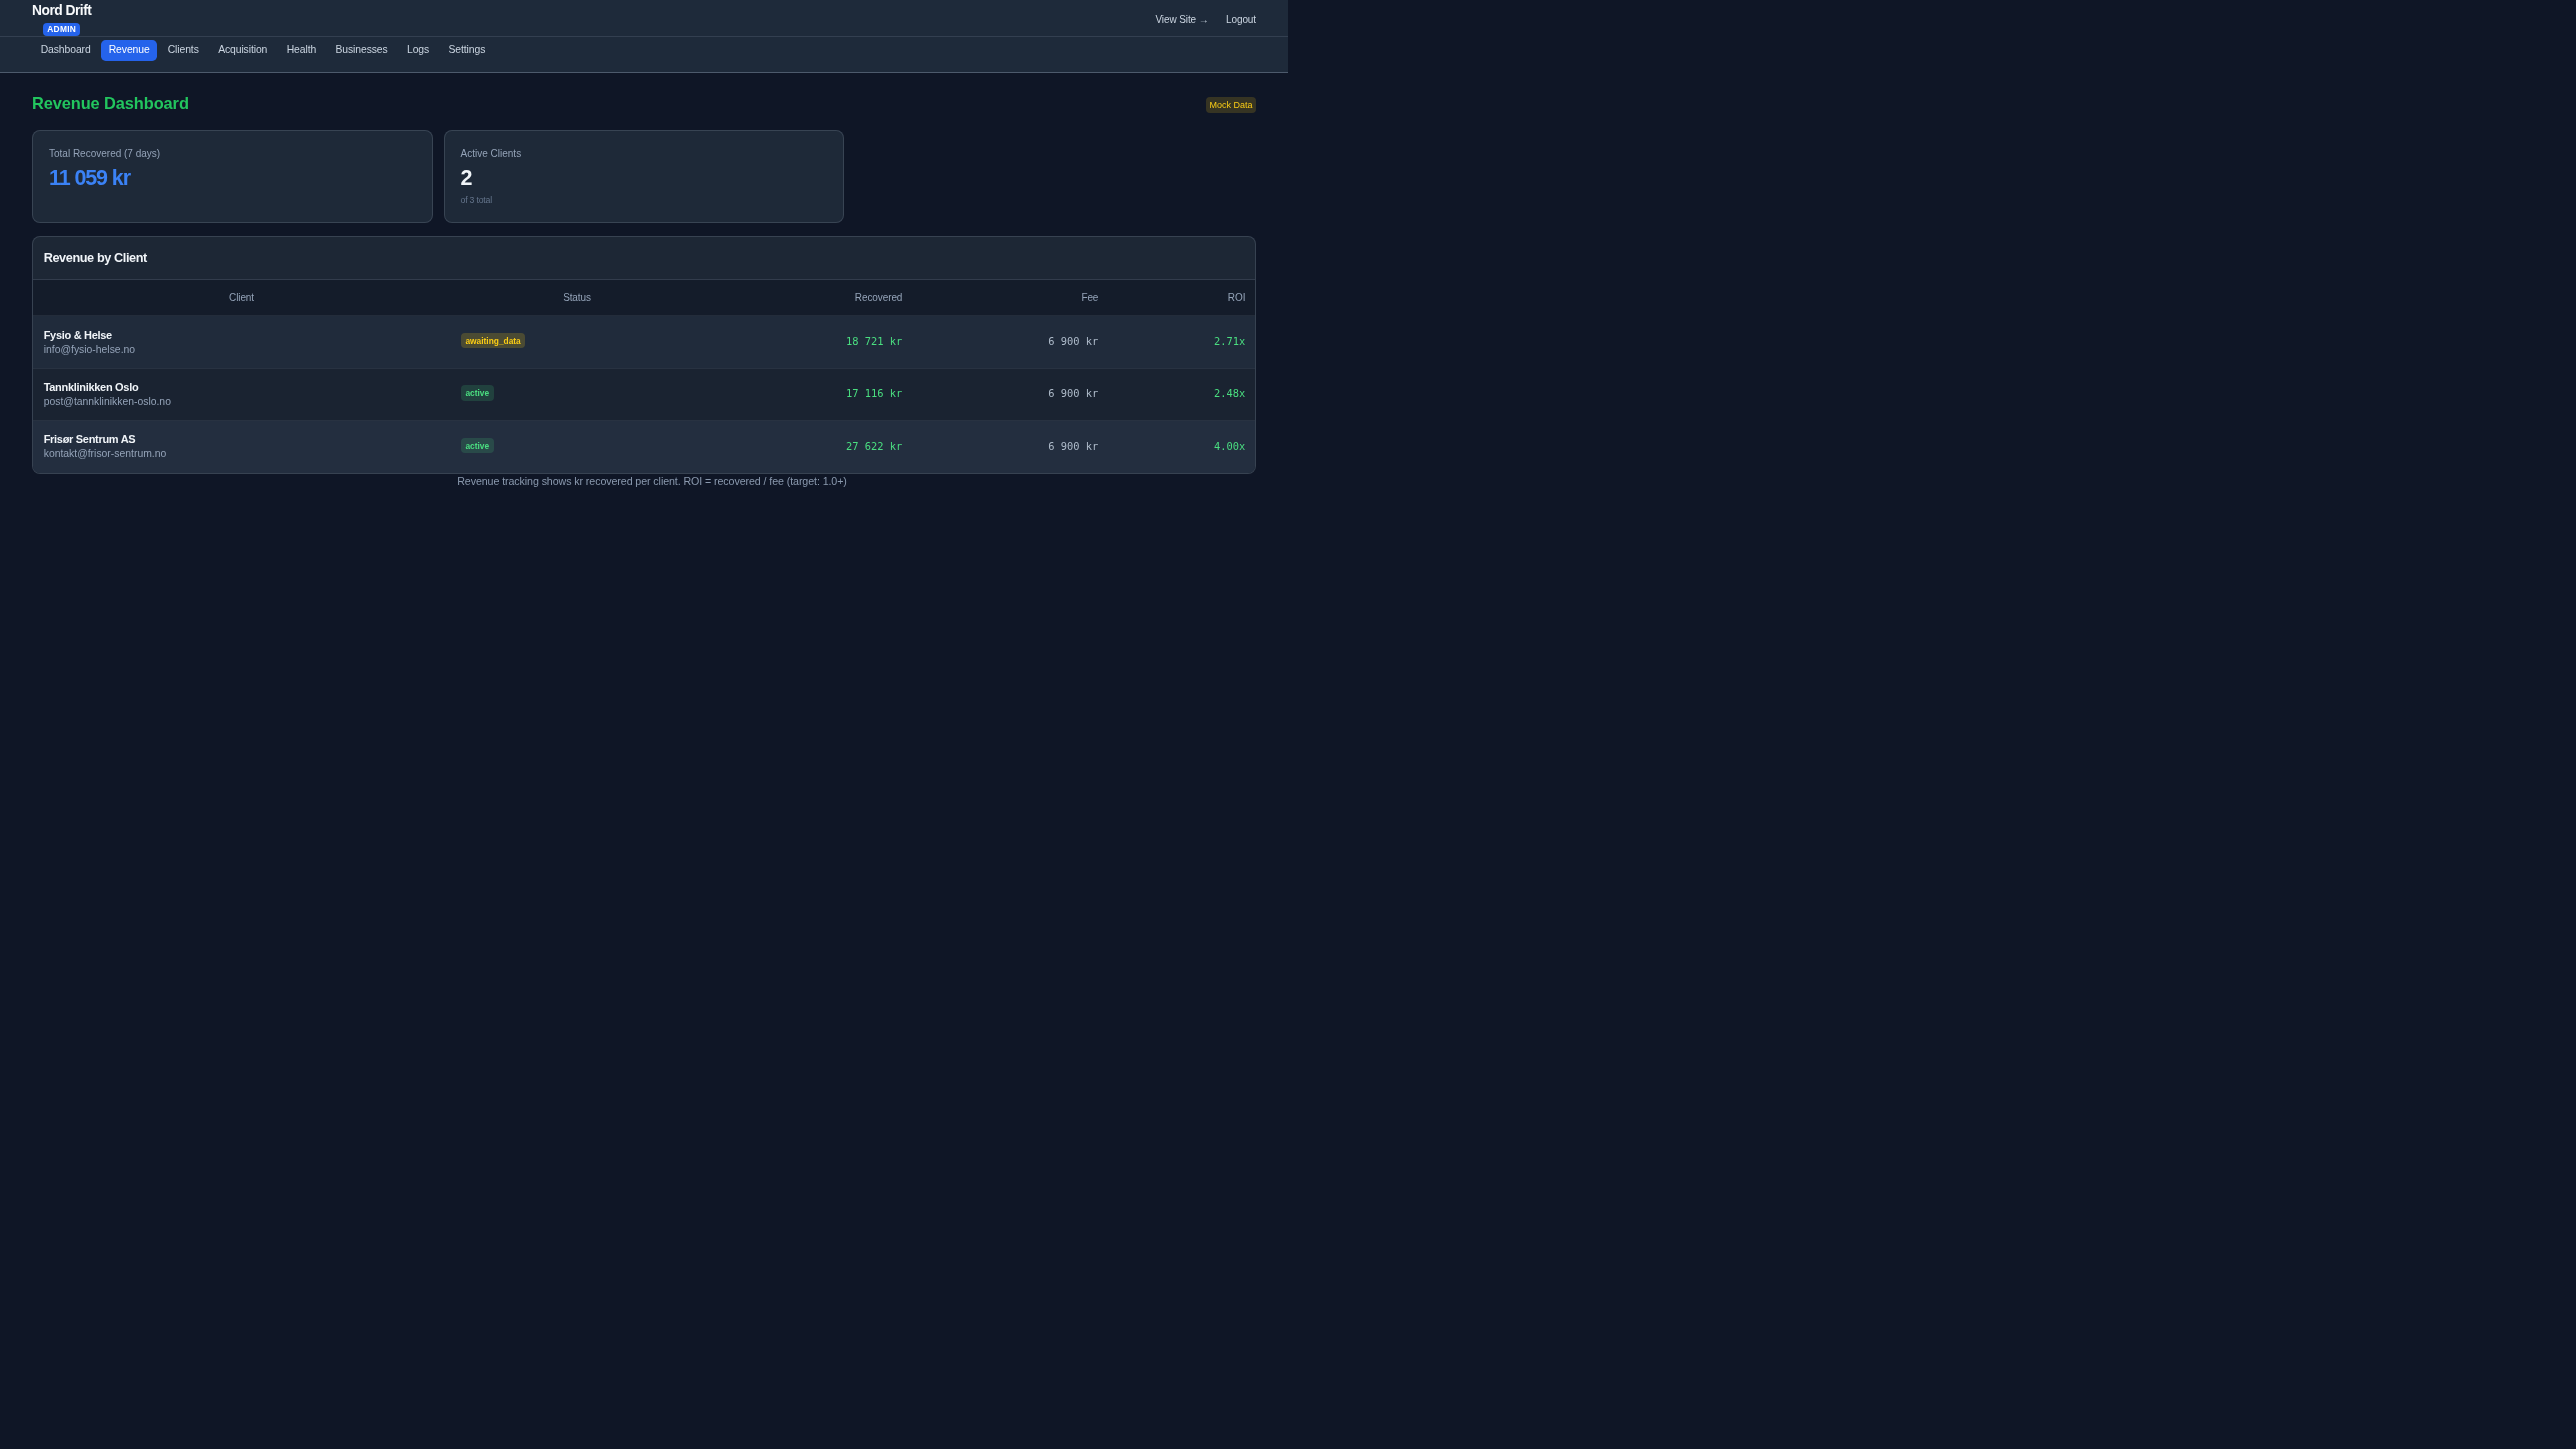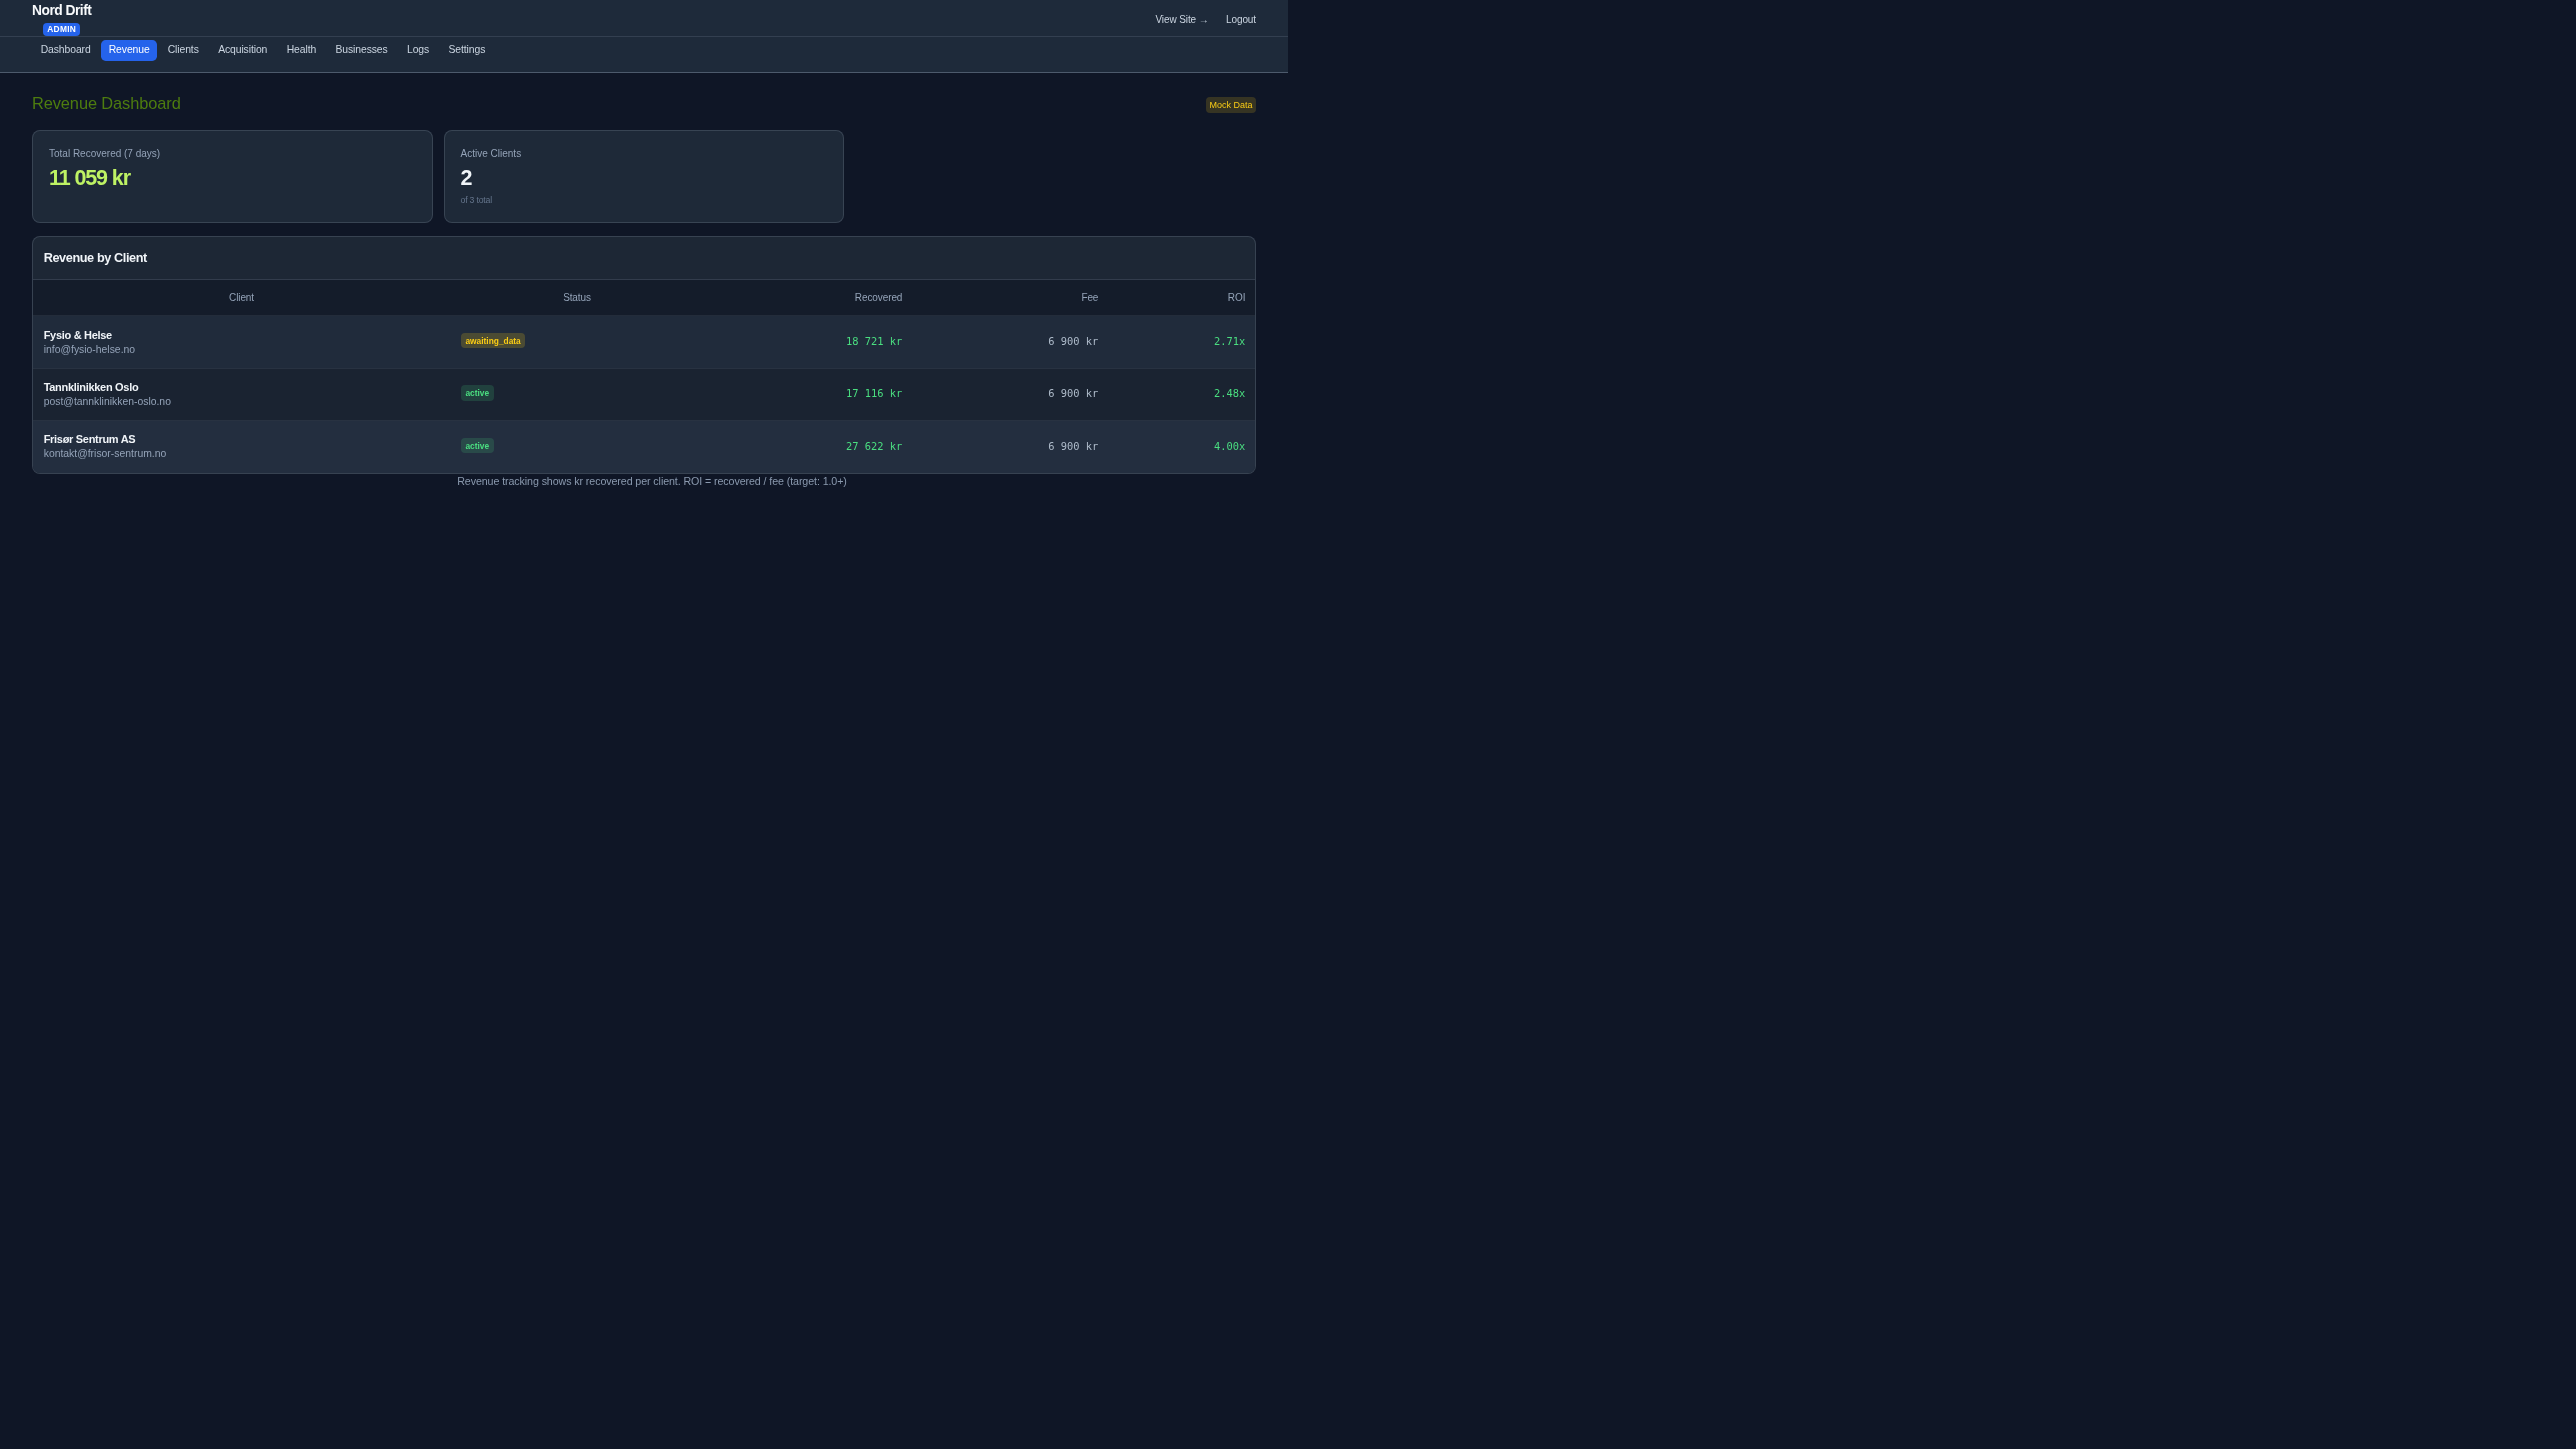--- a/index.html
+++ b/index.html
@@ -58,21 +58,21 @@
     padding: 3px 7.4px;
   }
   
   .main { padding: 19.5px 32px 0 32px; }
   .page-head {
     display: flex;
     align-items: center;
     justify-content: space-between;
     margin-bottom: 16px;
   }
-  .page-title { font-size: 16.4px; font-weight: 400; color: #4d7c0f; letter-spacing: -0.1px; line-height: 21.5px; }
+  .page-title { font-size: 16.4px; font-weight: 700; color: #22c55e; letter-spacing: -0.1px; line-height: 21.5px; }
   .mock-badge {
     background: rgba(250,204,21,0.17);
     color: #facc15;
     font-size: 9px;
     line-height: 13px;
     padding: 1.3px 3.4px;
     border-radius: 4px;
     position: relative;
     top: 2px;
   }
@@ -80,21 +80,21 @@
   .stats { display: grid; grid-template-columns: 1fr 1fr 1fr; gap: 10.7px; }
   .card {
     background: #1e2938;
     border: 0.7px solid rgba(148,163,184,0.22);
     border-radius: 8px;
     padding: 16px 16px 16.4px 16px;
   }
   .card-label { font-size: 10px; color: #94a3b8; line-height: 13.4px; }
   .card-value { font-size: 21.5px; font-weight: 700; line-height: 27px; margin-top: 4.7px; letter-spacing: -1.1px; }
   .card-value.green { color: #4ade80; }
-  .card-value.blue  { color: #bef264; }
+  .card-value.blue  { color: #3b82f6; }
   .card-value.white { color: #f1f5f9; }
   .card-sub { font-size: 8.7px; color: #64748b; line-height: 12px; margin-top: 2px; letter-spacing: -0.2px; }
   
   .panel {
     margin-top: 12.7px;
     background: #1d2735;
     border: 0.7px solid rgba(148,163,184,0.22);
     border-radius: 8px;
     overflow: hidden;
   }

